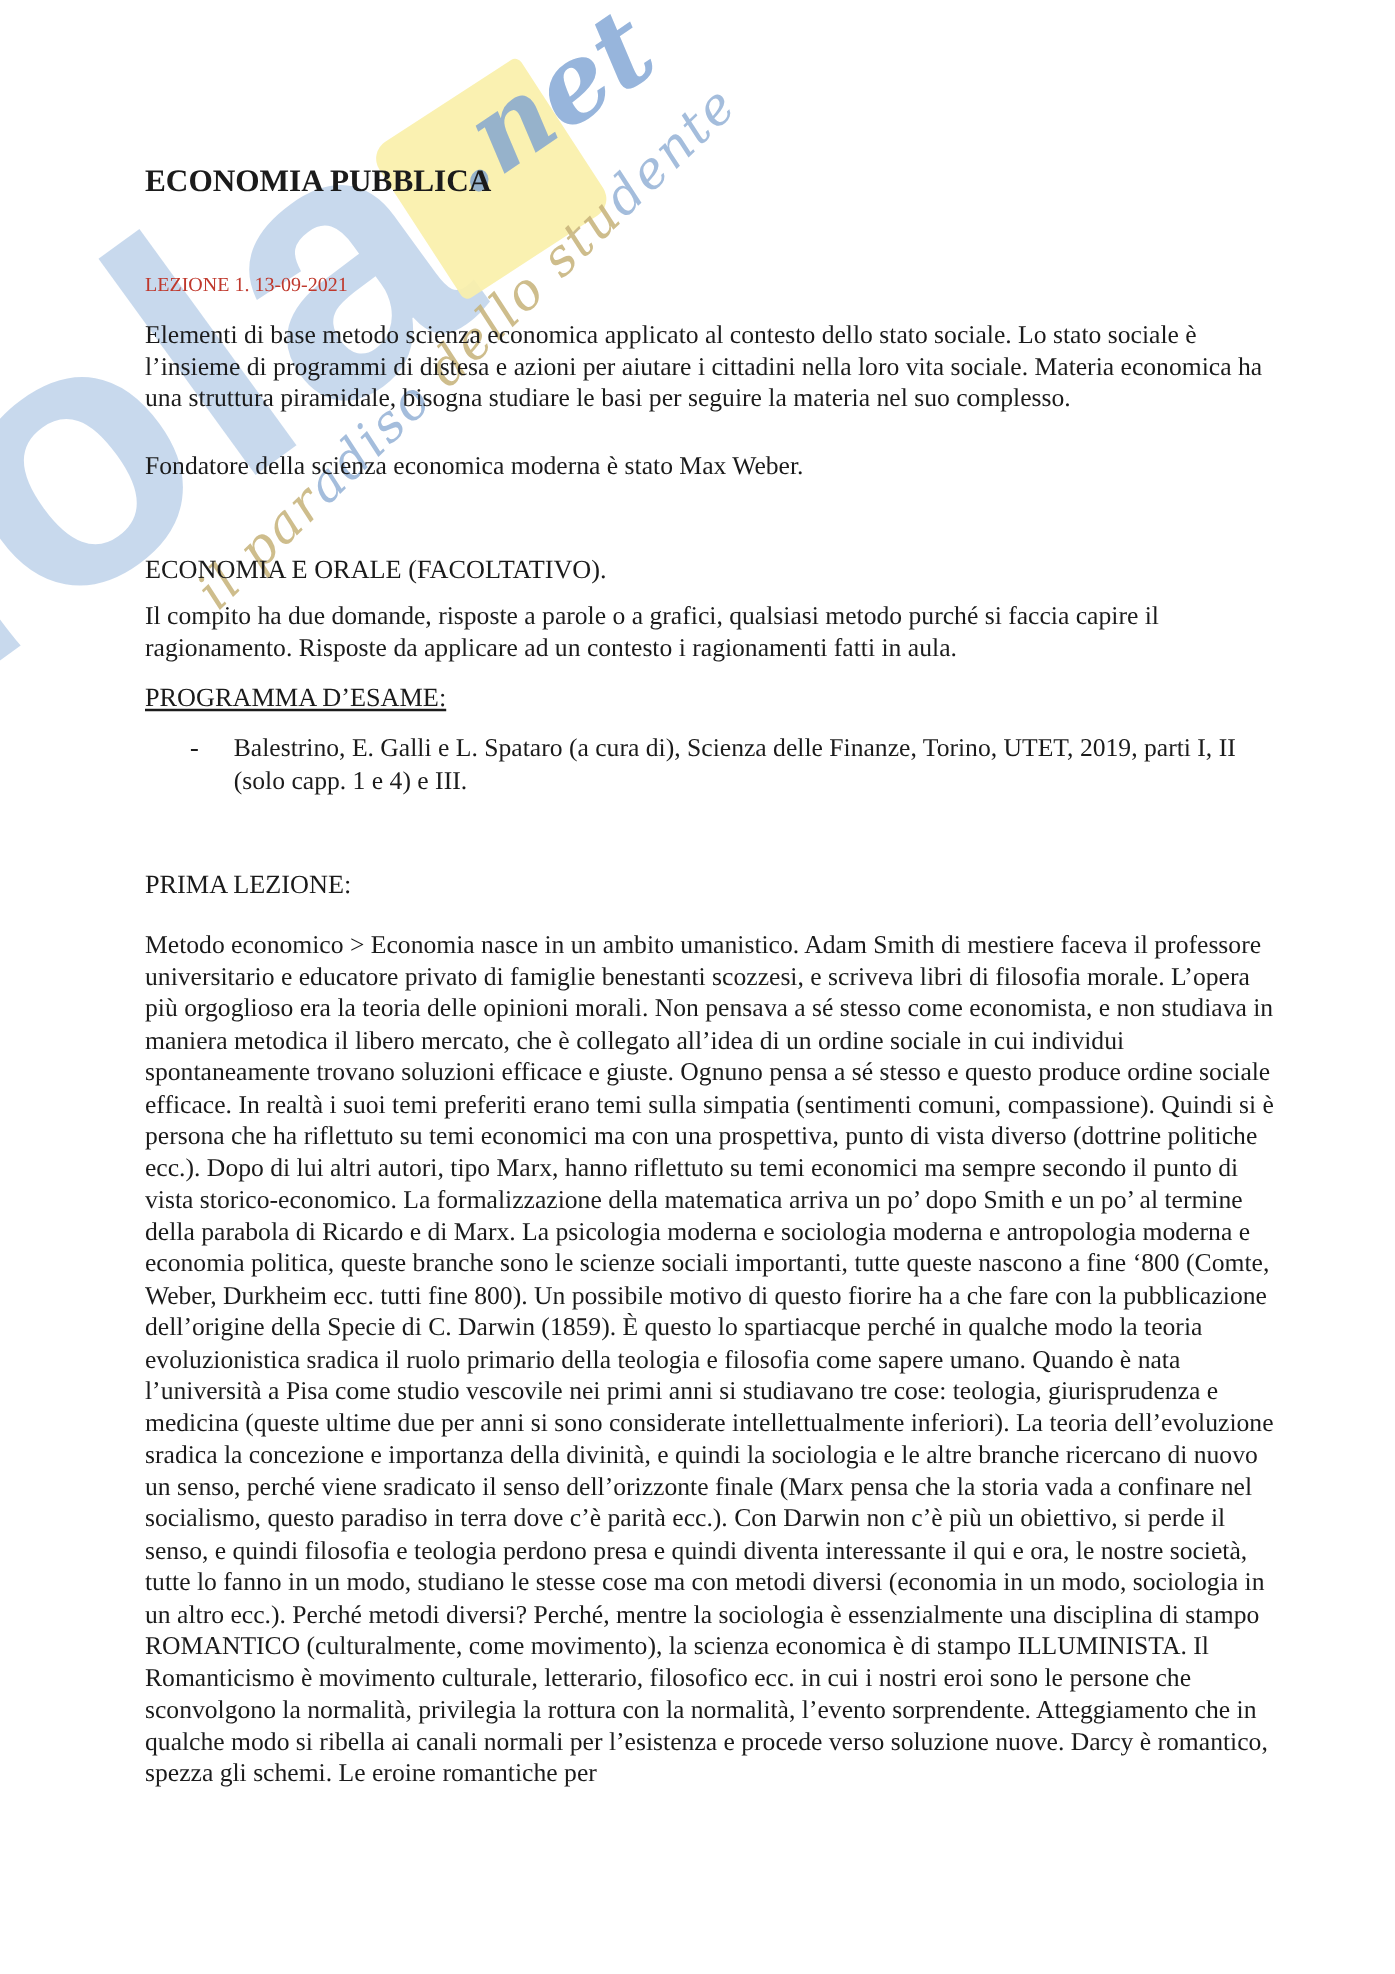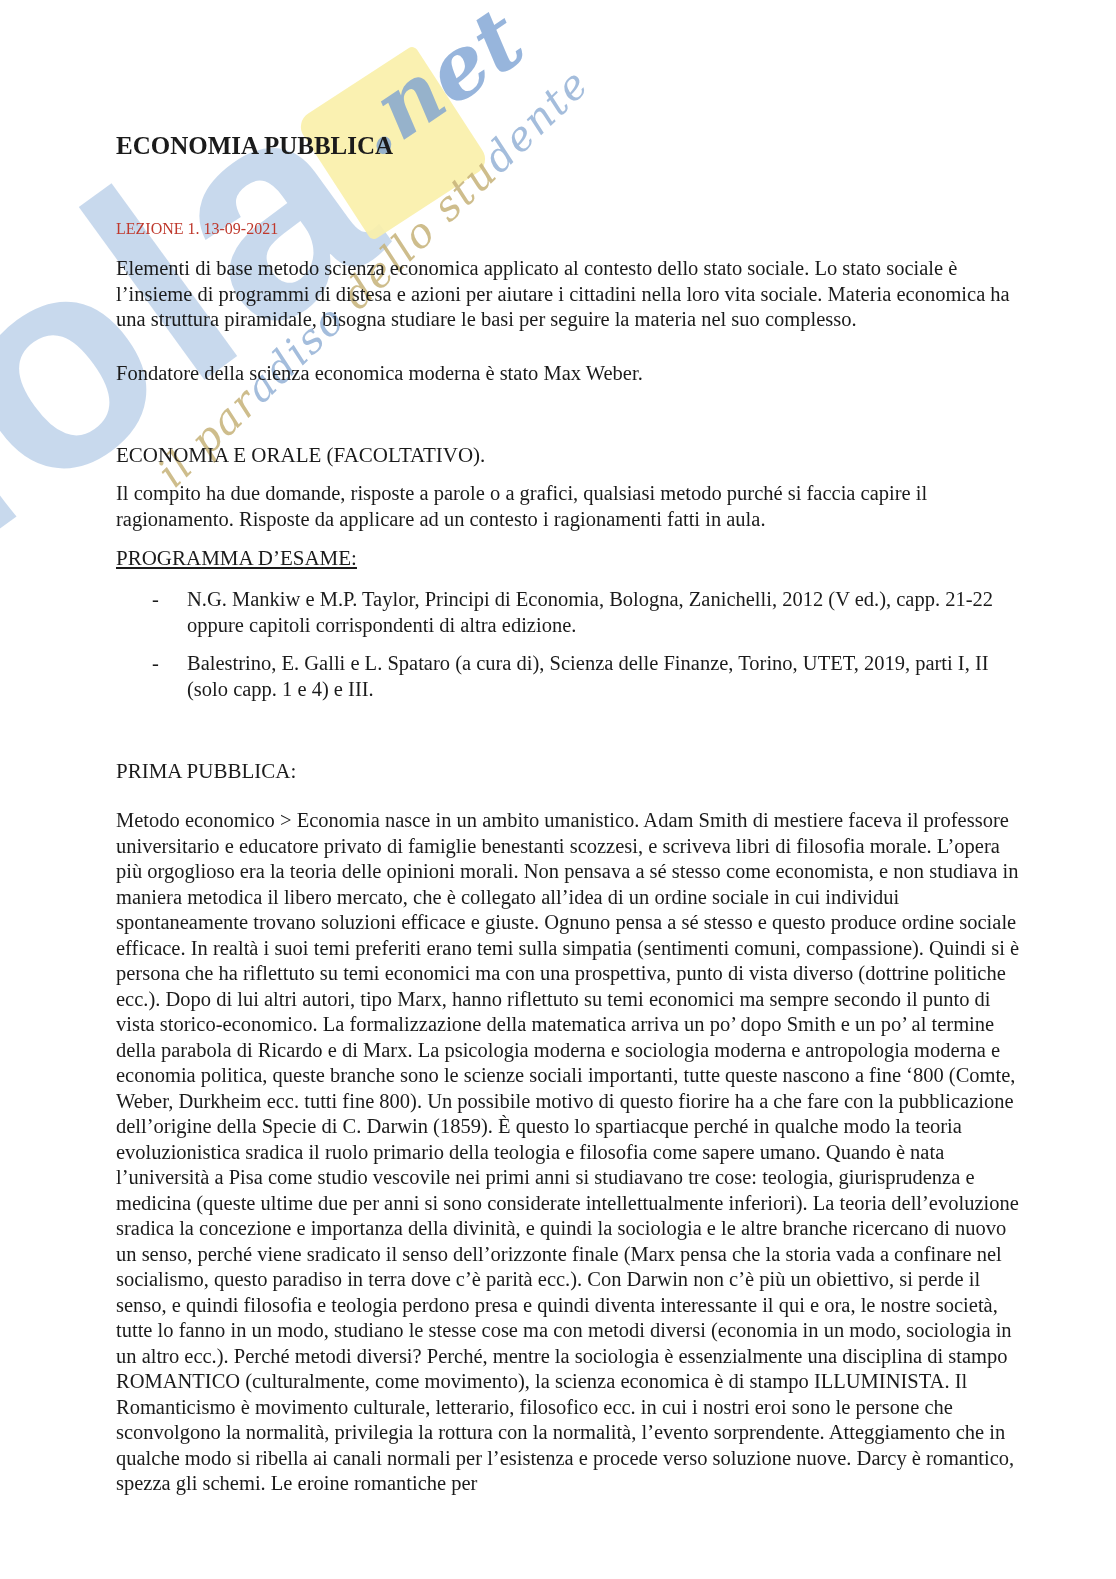--- a/index.html
+++ b/index.html
@@ -83,26 +83,25 @@
 
     <h3 class="section-heading">ECONOMIA E ORALE (FACOLTATIVO).</h3>
 
     <p class="para">Il compito ha due domande, risposte a parole o a grafici, qualsiasi metodo purché si faccia capire il ragionamento. Risposte da applicare ad un contesto i ragionamenti fatti in aula.</p>
 
     <h3 class="section-heading tight">PROGRAMMA D’ESAME:</h3>
 
     <div class="prog-list">
       <div class="prog-item">
         <span class="prog-dash">-</span>
-        <span>N.G. Mankiw e M.P. Taylor, Principi di Economia, Bologna, Zanichelli, 2012 (V ed.), capp. 21-22 oppure capitoli corrispondenti di altra edizione.</span>
       </div>
       <div class="prog-item">
         <span class="prog-dash">-</span>
         <span>Balestrino, E. Galli e L. Spataro (a cura di), Scienza delle Finanze, Torino, UTET, 2019, parti I, II (solo capp. 1 e 4) e III.</span>
       </div>
     </div>
 
-    <h3 class="section-heading">PRIMA PUBBLICA:</h3>
+    <h3 class="section-heading">PRIMA LEZIONE:</h3>
 
     <p class="para lesson-body">Metodo economico &gt; Economia nasce in un ambito umanistico. Adam Smith di mestiere faceva il professore universitario e educatore privato di famiglie benestanti scozzesi, e scriveva libri di filosofia morale. L’opera più orgoglioso era la teoria delle opinioni morali. Non pensava a sé stesso come economista, e non studiava in maniera metodica il libero mercato, che è collegato all’idea di un ordine sociale in cui individui spontaneamente trovano soluzioni efficace e giuste. Ognuno pensa a sé stesso e questo produce ordine sociale efficace. In realtà i suoi temi preferiti erano temi sulla simpatia (sentimenti comuni, compassione). Quindi si è persona che ha riflettuto su temi economici ma con una prospettiva, punto di vista diverso (dottrine politiche ecc.). Dopo di lui altri autori, tipo Marx, hanno riflettuto su temi economici ma sempre secondo il punto di vista storico-economico. La formalizzazione della matematica arriva un po’ dopo Smith e un po’ al termine della parabola di Ricardo e di Marx. La psicologia moderna e sociologia moderna e antropologia moderna e economia politica, queste branche sono le scienze sociali importanti, tutte queste nascono a fine ‘800 (Comte, Weber, Durkheim ecc. tutti fine 800). Un possibile motivo di questo fiorire ha a che fare con la pubblicazione dell’origine della Specie di C. Darwin (1859). È questo lo spartiacque perché in qualche modo la teoria evoluzionistica sradica il ruolo primario della teologia e filosofia come sapere umano. Quando è nata l’università a Pisa come studio vescovile nei primi anni si studiavano tre cose: teologia, giurisprudenza e medicina (queste ultime due per anni si sono considerate intellettualmente inferiori). La teoria dell’evoluzione sradica la concezione e importanza della divinità, e quindi la sociologia e le altre branche ricercano di nuovo un senso, perché viene sradicato il senso dell’orizzonte finale (Marx pensa che la storia vada a confinare nel socialismo, questo paradiso in terra dove c’è parità ecc.). Con Darwin non c’è più un obiettivo, si perde il senso, e quindi filosofia e teologia perdono presa e quindi diventa interessante il qui e ora, le nostre società, tutte lo fanno in un modo, studiano le stesse cose ma con metodi diversi (economia in un modo, sociologia in un altro ecc.). Perché metodi diversi? Perché, mentre la sociologia è essenzialmente una disciplina di stampo ROMANTICO (culturalmente, come movimento), la scienza economica è di stampo ILLUMINISTA.  Il Romanticismo è movimento culturale, letterario, filosofico ecc. in cui i nostri eroi sono le persone che sconvolgono la normalità, privilegia la rottura con la normalità, l’evento sorprendente. Atteggiamento che in qualche modo si ribella ai canali normali per l’esistenza e procede verso soluzione nuove. Darcy è romantico, spezza gli schemi. Le eroine romantiche per</p>
 
   </div>
 </div>
 
 </body></html>

